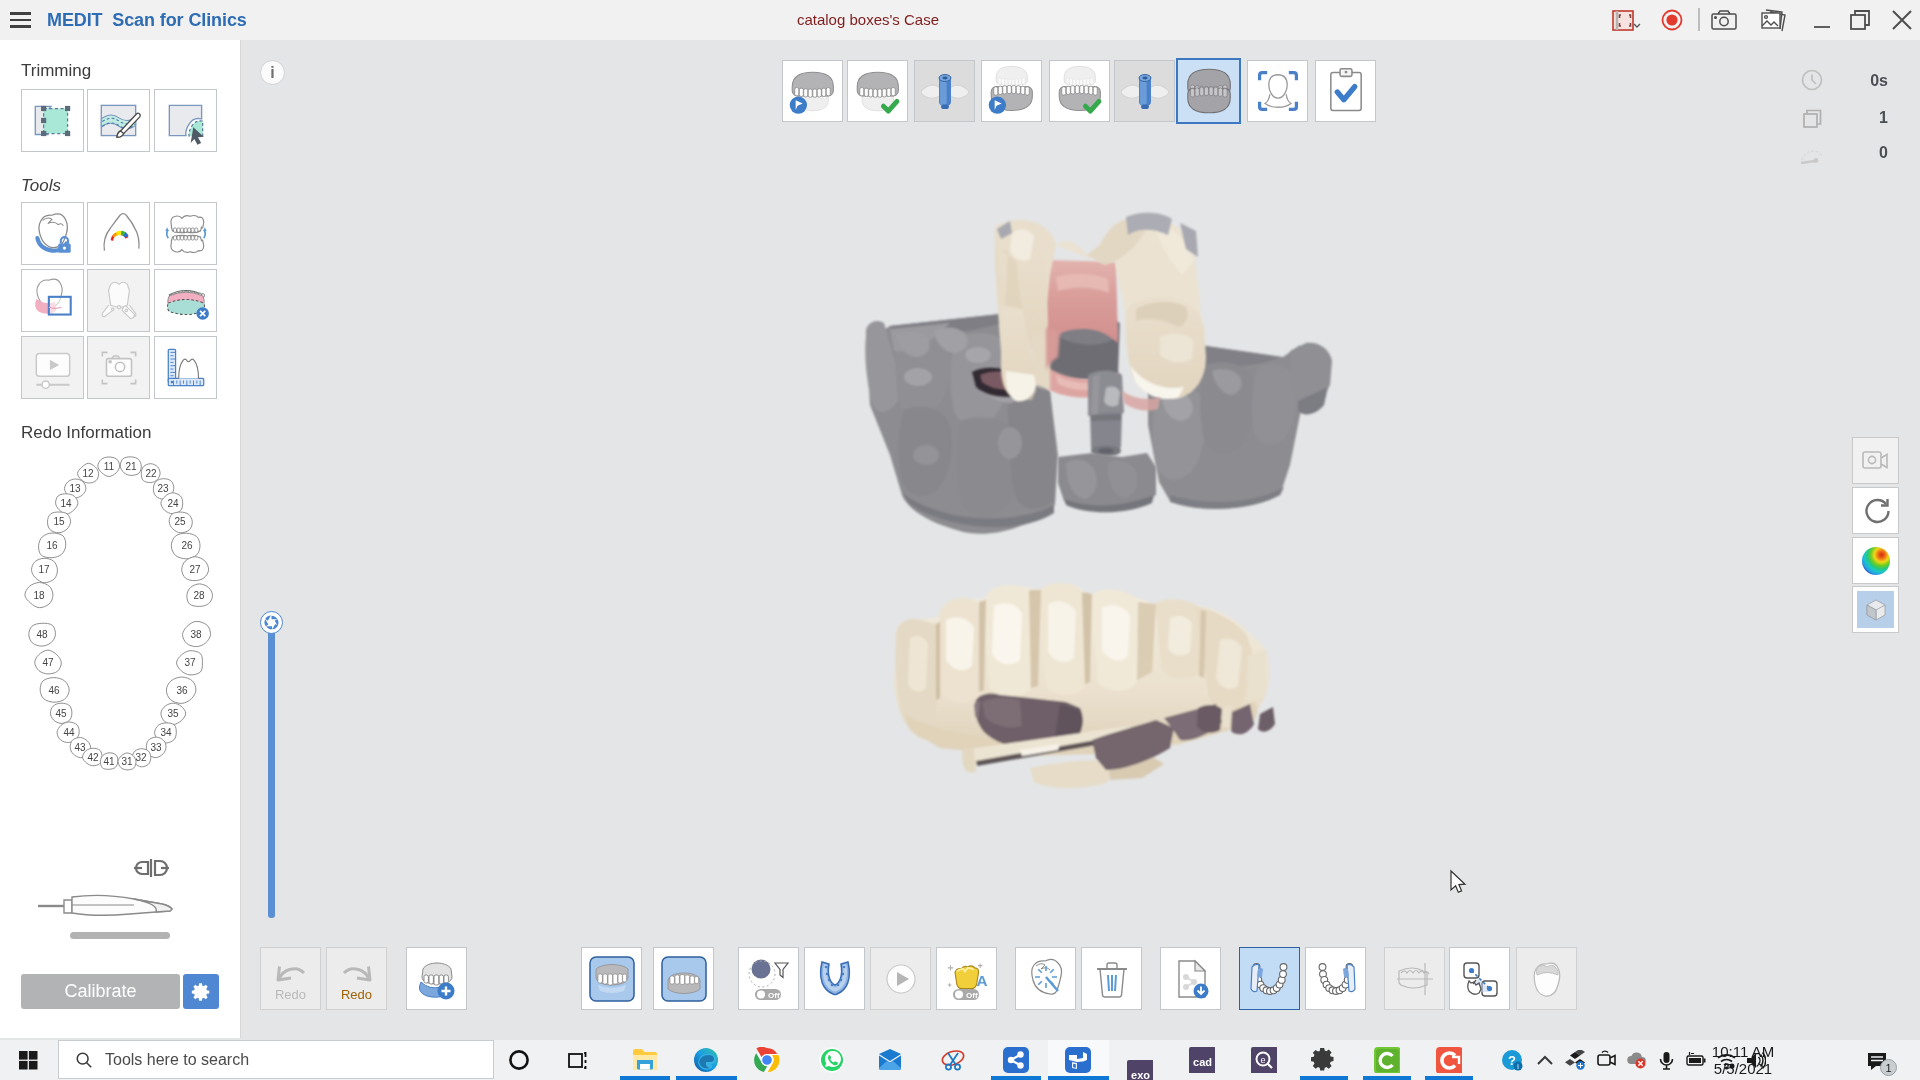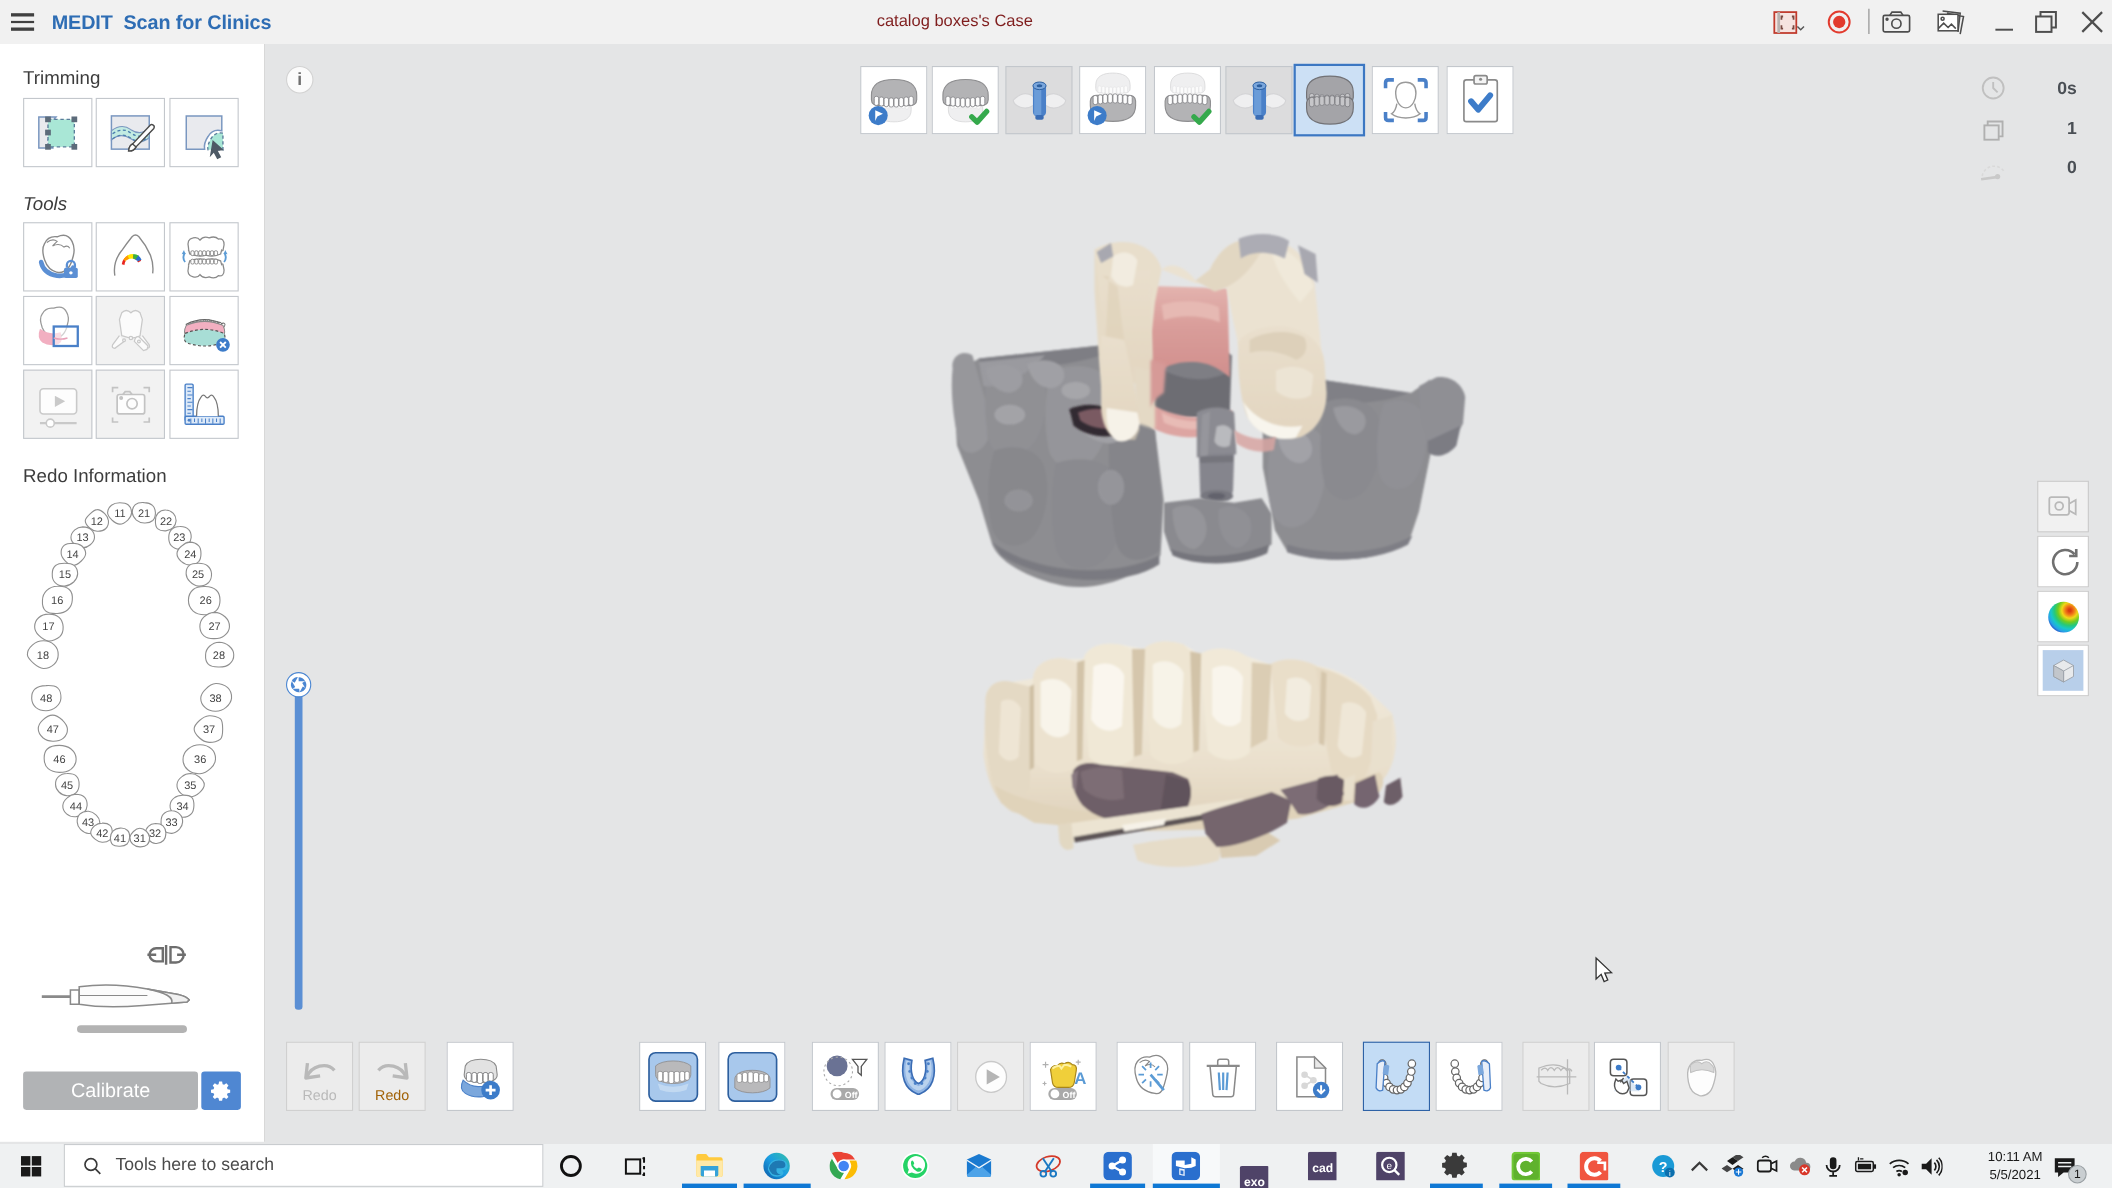--- a/index.html
+++ b/index.html
@@ -1219,19 +1219,19 @@
         <circle cx="16" cy="16" r="2.5" fill="#1a1a1a"></circle>
       </svg></div>
 <div style="position:absolute;left:1745px;top:1050px;"><svg width="21" height="21" viewBox="0 0 21 21">
         <path d="M2,8 h4 l5,-5 v15 l-5,-5 H2 Z" fill="#1a1a1a"></path>
         <g fill="none" stroke="#1a1a1a" stroke-width="1.5">
           <path d="M13.5,7 a5,5 0 0 1 0,7"></path>
           <path d="M15.5,4.5 a8.5,8.5 0 0 1 0,12"></path>
           <path d="M17.5,2.5 a11.5,11.5 0 0 1 0,16"></path>
         </g>
       </svg></div>
-<div style="position:absolute;left:1796px;top:1043px;width:72px;text-align:center;font-size:12px;color:#1a1a1a;line-height:17px;">10:11 AM<br>5/5/2021</div>
+<div style="position:absolute;left:1707px;top:1043px;width:72px;text-align:center;font-size:15px;color:#1a1a1a;line-height:17px;">10:11 AM<br>5/5/2021</div>
 <div style="position:absolute;left:1866px;top:1050px;"><svg width="22" height="21" viewBox="0 0 22 21">
         <path d="M2,3 h18 v13 h-10 l-5,4 v-4 h-3 Z" fill="#1a1a1a"></path>
         <path d="M5,7 h12 M5,10.5 h12" stroke="#eff1f2" stroke-width="1.4"></path>
       </svg></div>
 <div style="position:absolute;left:1880px;top:1059px;width:17px;height:17px;border-radius:50%;background:#c9ced1;border:1px solid #9aa0a4;font-size:11px;color:#1a1a1a;display:flex;align-items:center;justify-content:center;">1</div>
 </div>
 
 </body></html>

